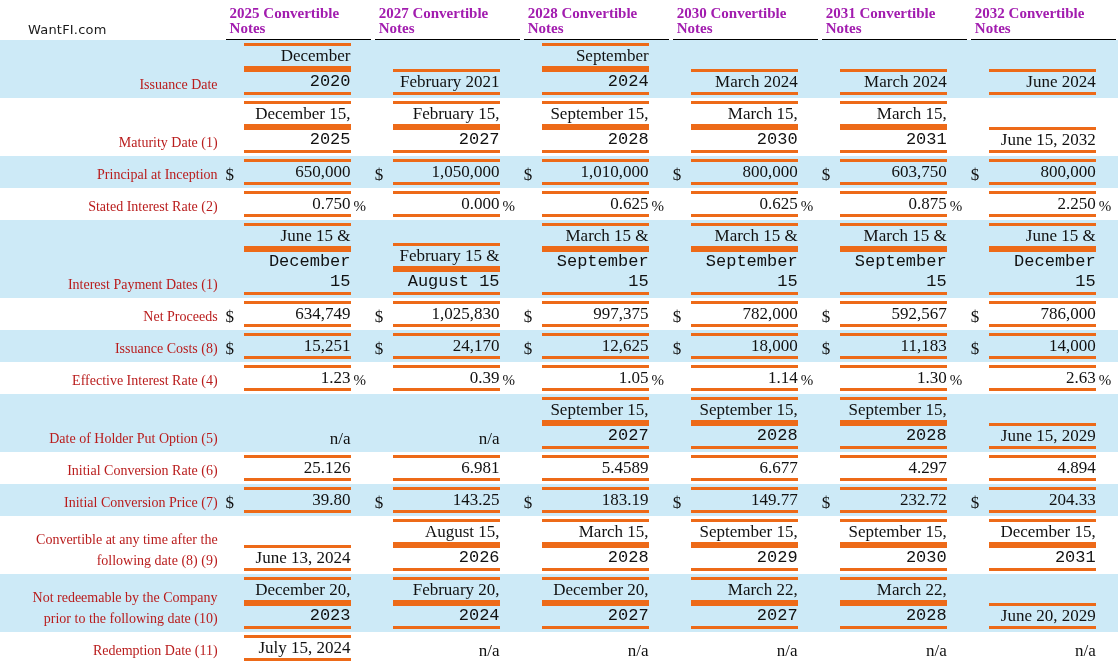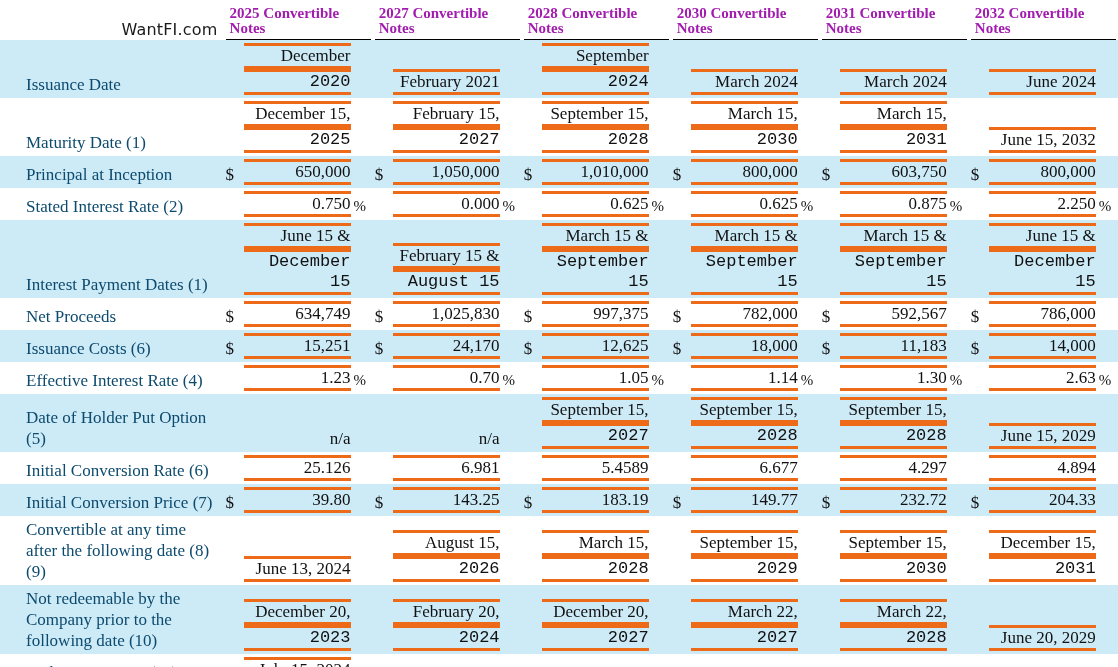--- a/index.html
+++ b/index.html
@@ -44,38 +44,38 @@
     text-align: left;
     color: #a21caf;
     padding: 6px 4px 3px 4px;
     border-bottom: 1.5px solid #000000;
     margin: 0 2px;
   }
   th.h-blank .hdr-wrap { border-bottom: none; }
 
   .brand {
     font-family: "DejaVu Sans", "Liberation Sans", sans-serif;
-    font-size: 16px;
+    font-size: 13px;
     font-weight: 400;
     color: #1a1a1a;
-    text-align: right;
+    text-align: left;
     padding-left: 26px;
     letter-spacing: .2px;
     white-space: nowrap;
   }
 
   
   tbody td { padding: 0; vertical-align: bottom; }
   tr.stripe td { background: #cdeaf7; }
 
   .lbl {
-    font-size: 17px;
+    font-size: 14px;
     line-height: 21px;
-    color: #0c4a6e;
-    text-align: left;
+    color: #b91c1c;
+    text-align: right;
     padding: 3px 6px 3px 26px;
   }
 
   .cur {
     font-size: 17px;
     line-height: 21px;
     color: #111111;
     text-align: left;
     padding: 3px 0 3px 2px;
   }
@@ -439,21 +439,21 @@
           <td class="pct"></td>
           <td class="cur">$</td>
           <td class="val">
             <span class="stack">
               <span>786,000</span>
             </span>
           </td>
           <td class="pct"></td>
         </tr>
         <tr class="stripe">
-          <td class="lbl">Issuance Costs (6)</td>
+          <td class="lbl">Issuance Costs (8)</td>
           <td class="cur">$</td>
           <td class="val">
             <span class="stack">
               <span>15,251</span>
             </span>
           </td>
           <td class="pct"></td>
           <td class="cur">$</td>
           <td class="val">
             <span class="stack">
@@ -495,21 +495,21 @@
           <td class="cur"></td>
           <td class="val">
             <span class="stack">
               <span>1.23</span>
             </span>
           </td>
           <td class="pct">%</td>
           <td class="cur"></td>
           <td class="val">
             <span class="stack">
-              <span>0.70</span>
+              <span>0.39</span>
             </span>
           </td>
           <td class="pct">%</td>
           <td class="cur"></td>
           <td class="val">
             <span class="stack">
               <span>1.05</span>
             </span>
           </td>
           <td class="pct">%</td>

